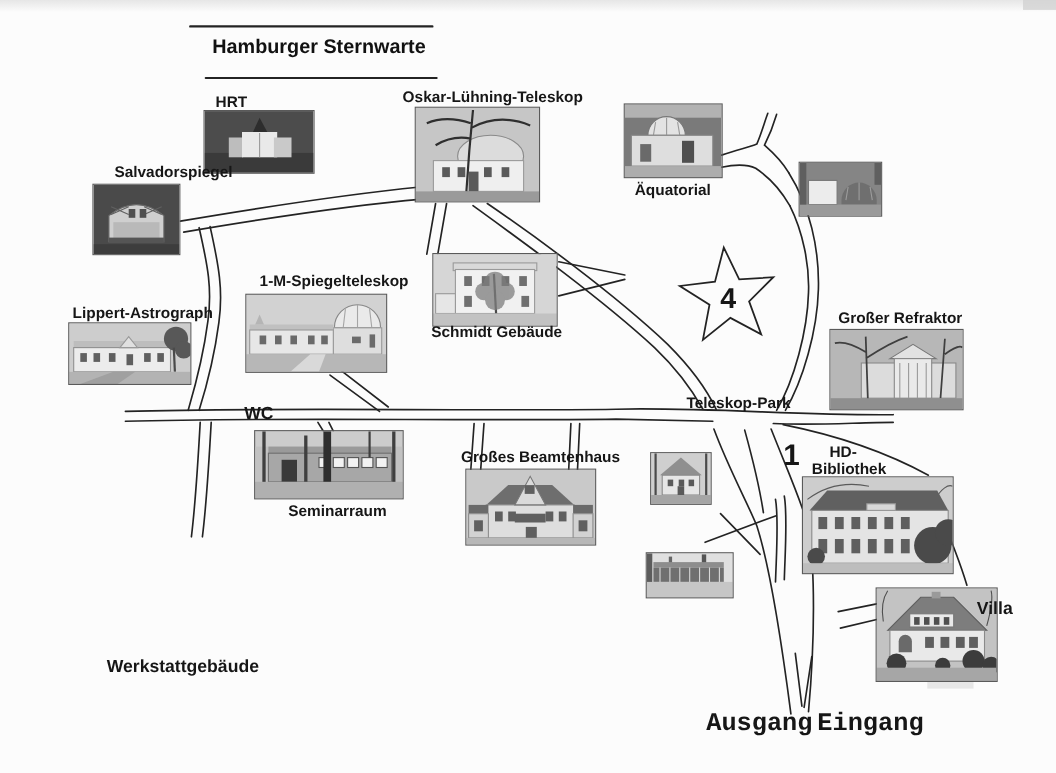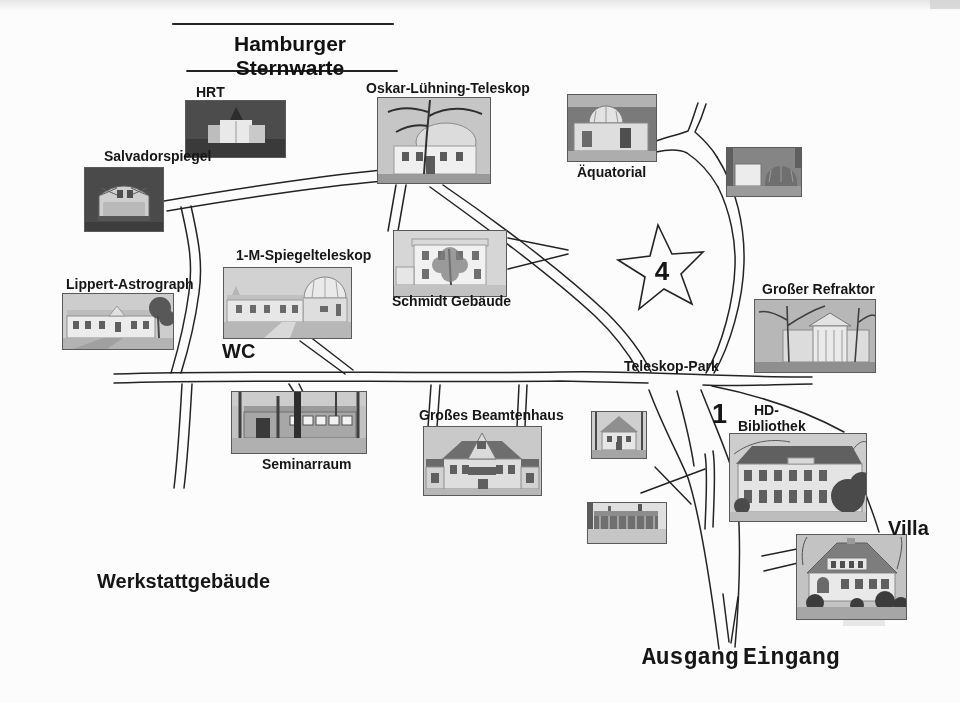--- a/index.html
+++ b/index.html
@@ -11,23 +11,23 @@
   }
   .top-shade{position:absolute;left:0;top:0;width:100%;height:11px;
     background:linear-gradient(180deg,#e6e6e6,rgba(255,255,255,0));}
   .corner-shade{position:absolute;right:0;top:0;width:30px;height:9px;background:#d2d2d2;opacity:.8;}
   .artifact{position:absolute;left:843px;top:617px;width:42px;height:9px;background:#dedede;opacity:.7;}
   svg.roads{position:absolute;left:0;top:0;z-index:1;}
   .photo{position:absolute;z-index:2;outline:1px solid #5a5a5a;}
   .photo svg{display:block;width:100%;height:100%;}
   .lbl{position:absolute;z-index:3;font-weight:bold;font-size:14px;line-height:1.15;white-space:nowrap;color:#161616;}
   .lbl.big{font-size:23px;font-family:Liberation Mono, monospace;}
-  .lbl.mid{font-size:20px;}
+  .lbl.mid{font-size:16px;margin-top:28px;}
   .title{position:absolute;z-index:3;left:180px;top:32px;width:220px;text-align:center;
-    font-weight:bold;font-size:21px;color:#111;}
+    font-weight:bold;font-size:18px;color:#111;}
   .num{position:absolute;z-index:4;font-weight:bold;color:#161616;}
 </style>
 </head>
 <body>
 
 <div class="canvas">
   <div class="top-shade"></div>
   <div class="corner-shade"></div>
   <div class="artifact"></div>
 

